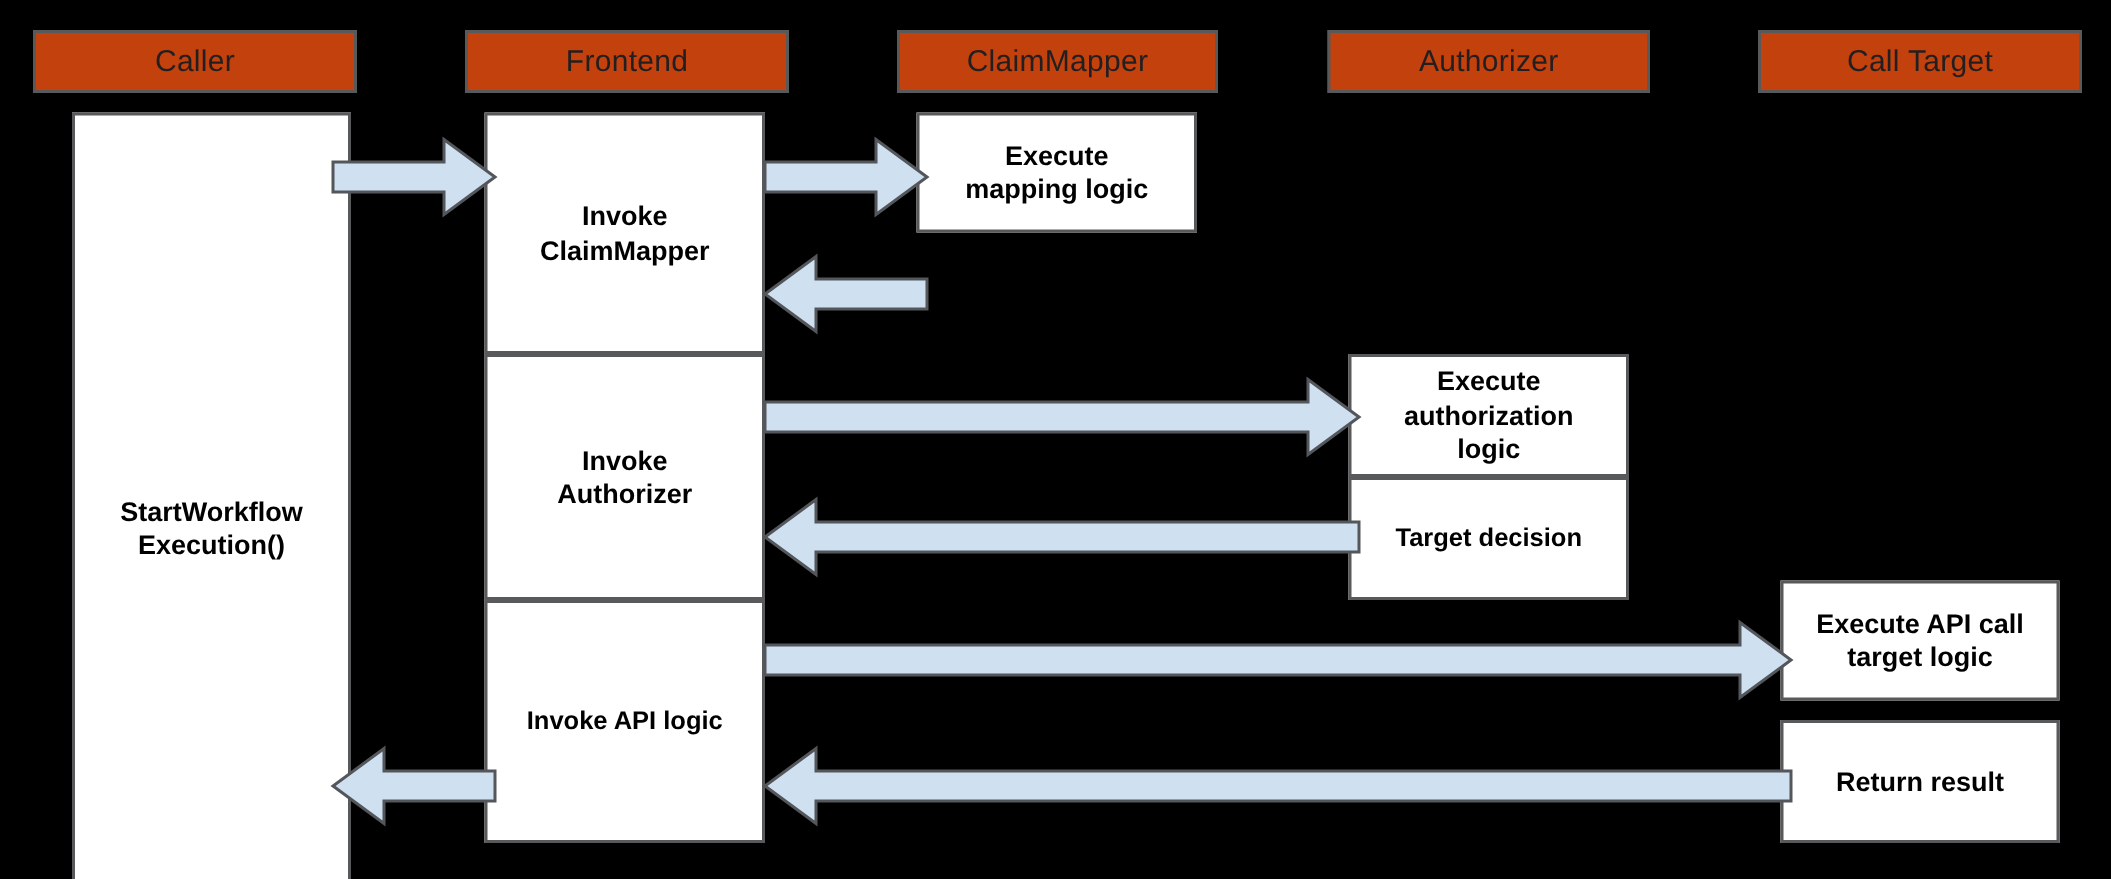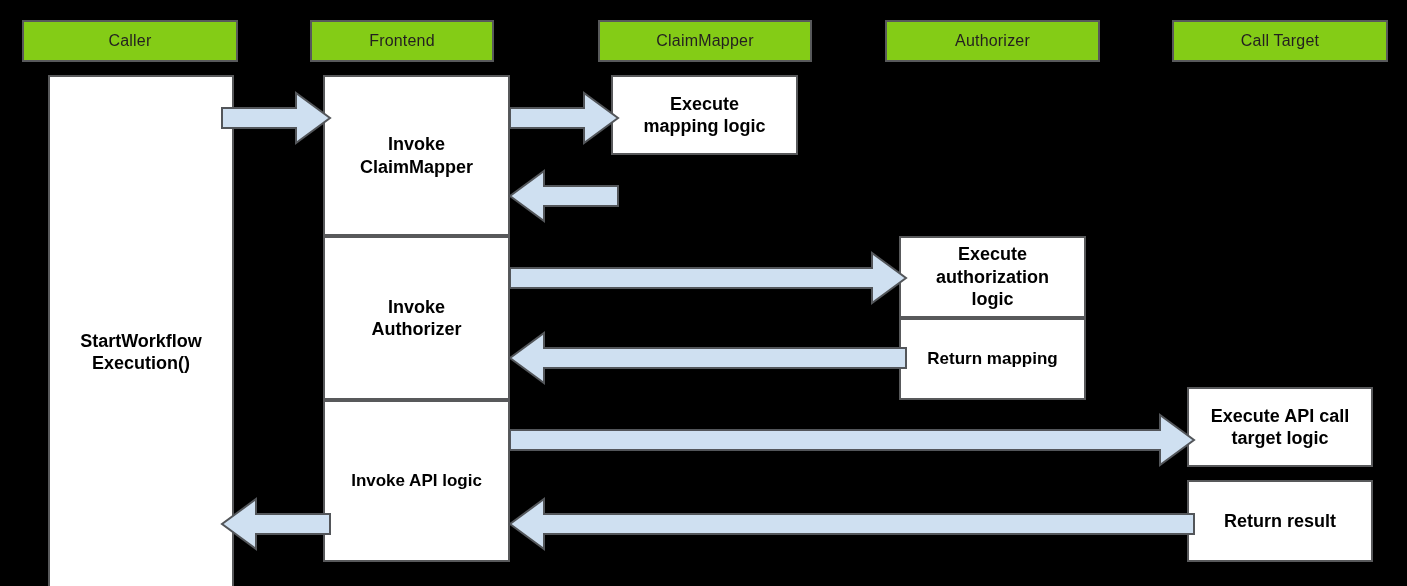--- a/index.html
+++ b/index.html
@@ -12,28 +12,28 @@
     width: 1407px;
     height: 586px;
     background: #000000;
     overflow: hidden;
     font-family: "Liberation Sans", sans-serif;
   }
 
   
   .lifeline-header {
     position: absolute;
-    background: #84cc16;
+    background: #c2410c;
     border: 2px solid #58595B;
     box-sizing: border-box;
     display: flex;
     align-items: center;
     justify-content: center;
     color: #231F20;
-    font-size: 16px;
+    font-size: 20px;
     font-weight: 400;
     letter-spacing: 0.2px;
   }
 
   
   .activation {
     position: absolute;
     background: #FFFFFF;
     border: 2px solid #58595B;
     box-sizing: border-box;
@@ -64,31 +64,31 @@
     stroke: #53565A;
     stroke-width: 2;
     stroke-linejoin: miter;
   }
 </style>
 </head>
 <body>
 
 <div id="canvas">
     <div class="lifeline-header" style="left: 22px; top: 20px; width: 216px; height: 42px;">Caller</div>
-    <div class="lifeline-header" style="left: 310px; top: 20px; width: 184px; height: 42px;">Frontend</div>
+    <div class="lifeline-header" style="left: 310px; top: 20px; width: 216px; height: 42px;">Frontend</div>
     <div class="lifeline-header" style="left: 598px; top: 20px; width: 214px; height: 42px;">ClaimMapper</div>
     <div class="lifeline-header" style="left: 885px; top: 20px; width: 215px; height: 42px;">Authorizer</div>
     <div class="lifeline-header" style="left: 1172px; top: 20px; width: 216px; height: 42px;">Call Target</div>
     <div class="activation" style="left: 48px; top: 75px; width: 186px; height: 554px;">StartWorkflow<br>Execution()</div>
     <div class="activation" style="left: 323px; top: 75px; width: 187px; height: 161px;">Invoke<br>ClaimMapper</div>
     <div class="activation" style="left: 323px; top: 236px; width: 187px; height: 164px;">Invoke<br>Authorizer</div>
     <div class="activation small" style="left: 323px; top: 400px; width: 187px; height: 162px;">Invoke API logic</div>
     <div class="activation" style="left: 611px; top: 75px; width: 187px; height: 80px;">Execute<br>mapping logic</div>
     <div class="activation" style="left: 899px; top: 236px; width: 187px; height: 82px;">Execute<br>authorization<br>logic</div>
-    <div class="activation small" style="left: 899px; top: 318px; width: 187px; height: 82px;">Return mapping</div>
+    <div class="activation small" style="left: 899px; top: 318px; width: 187px; height: 82px;">Target decision</div>
     <div class="activation" style="left: 1187px; top: 387px; width: 186px; height: 80px;">Execute API call<br>target logic</div>
     <div class="activation" style="left: 1187px; top: 480px; width: 186px; height: 82px;">Return result</div>
     <div class="arrow" style="left: 222px; top: 92px; width: 108px; height: 52px;">
       <svg viewBox="0 0 108 52" preserveAspectRatio="none">
         <polygon points="0,16 74,16 74,1 108,26 74,51 74,36 0,36"></polygon>
       </svg>
     </div>
     <div class="arrow" style="left: 510px; top: 92px; width: 108px; height: 52px;">
       <svg viewBox="0 0 108 52" preserveAspectRatio="none">
         <polygon points="0,16 74,16 74,1 108,26 74,51 74,36 0,36"></polygon>

